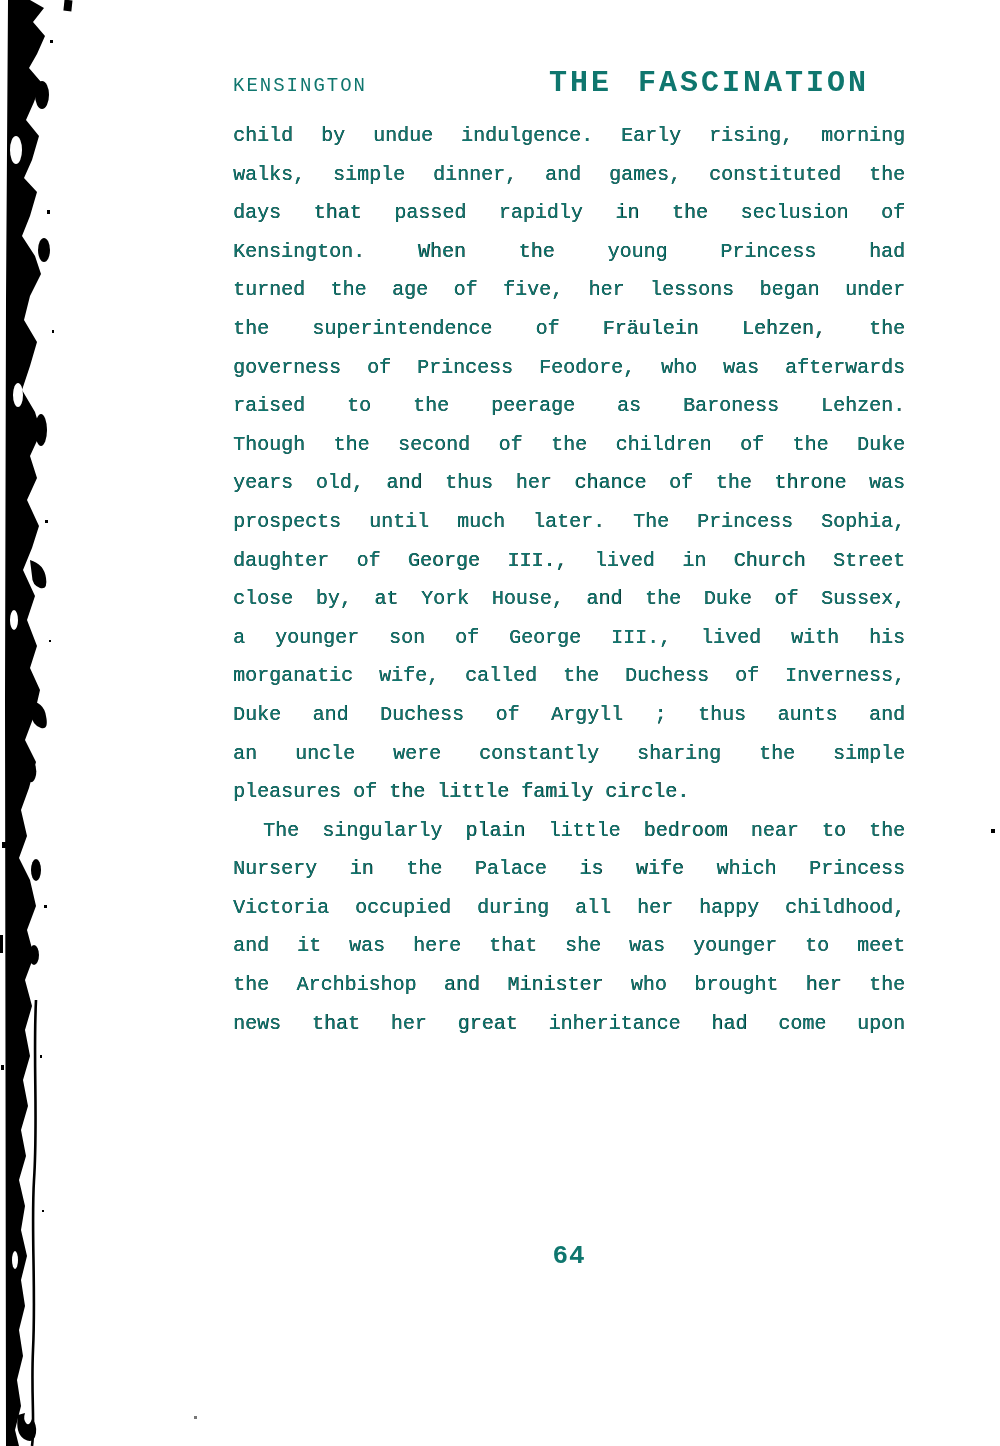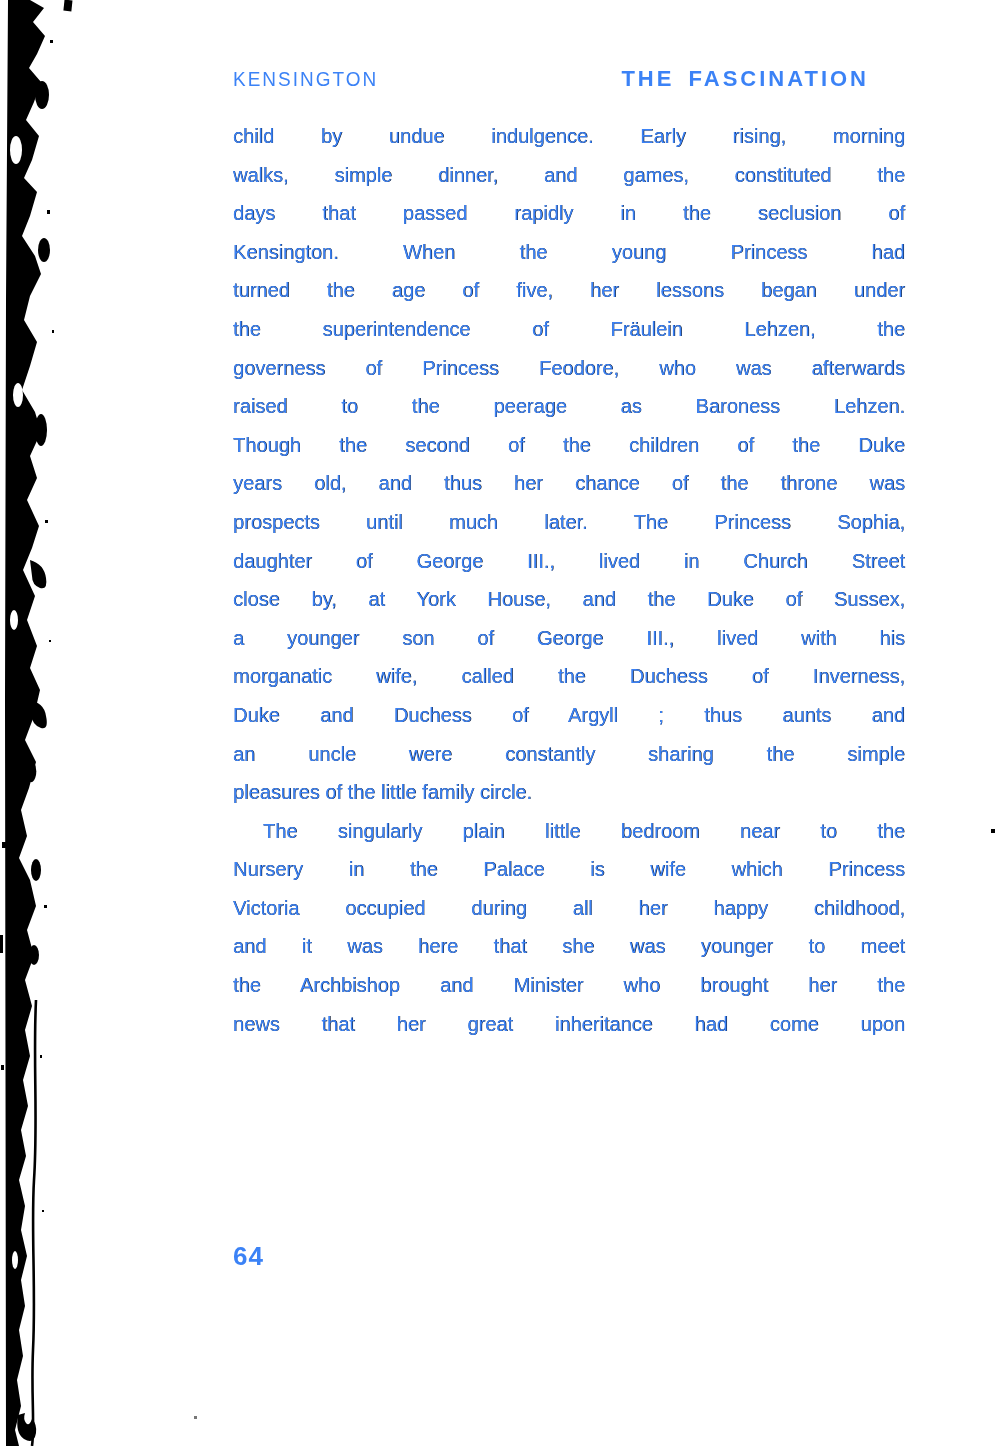--- a/index.html
+++ b/index.html
@@ -6,22 +6,22 @@
     margin: 0;
     padding: 0;
     background: #ffffff;
   }
   .page {
     position: relative;
     width: 1000px;
     height: 1446px;
     background: #ffffff;
     overflow: hidden;
-    font-family: Liberation Sans, sans-serif;
-    color: #3b82f6;
+    font-family: Liberation Mono, monospace;
+    color: #0f766e;
   }
   
   .binding-svg {
     position: absolute;
     left: 0;
     top: 0;
     width: 120px;
     height: 1446px;
   }
   
@@ -34,21 +34,21 @@
     justify-content: space-between;
     align-items: baseline;
   }
   .header-left {
     font-size: 19px;
     letter-spacing: 2px;
     font-weight: normal;
     transform: scaleY(1.05);
   }
   .header-right {
-    font-size: 22px;
+    font-size: 30px;
     font-weight: bold;
     letter-spacing: 3px;
     word-spacing: 5px;
     margin-right: 36px;
   }
   
   .body-text {
     position: absolute;
     left: 233px;
     top: 117px;
@@ -67,21 +67,21 @@
   }
   .line.indent {
     text-indent: 30px;
   }
   
   .page-number {
     position: absolute;
     left: 233px;
     top: 1241px;
     width: 672px;
-    text-align: left;
+    text-align: center;
     font-size: 26px;
     font-weight: bold;
     letter-spacing: 1px;
   }
   
   .speck {
     position: absolute;
     background: #000;
   }
   .speck-a { left: 991px; top: 829px; width: 4px;  height: 4px; }

